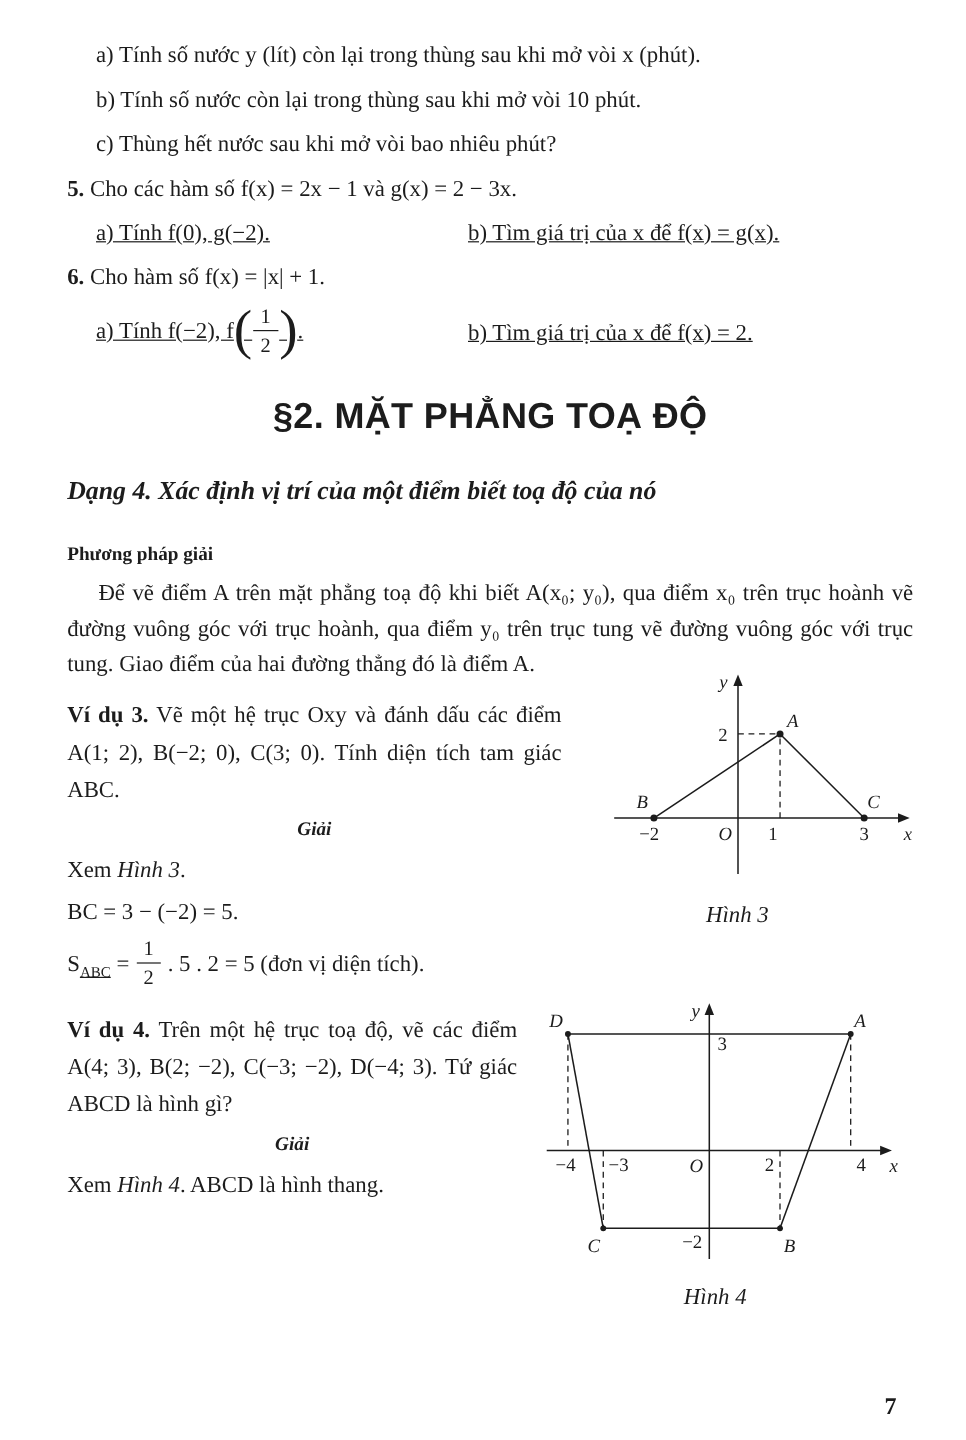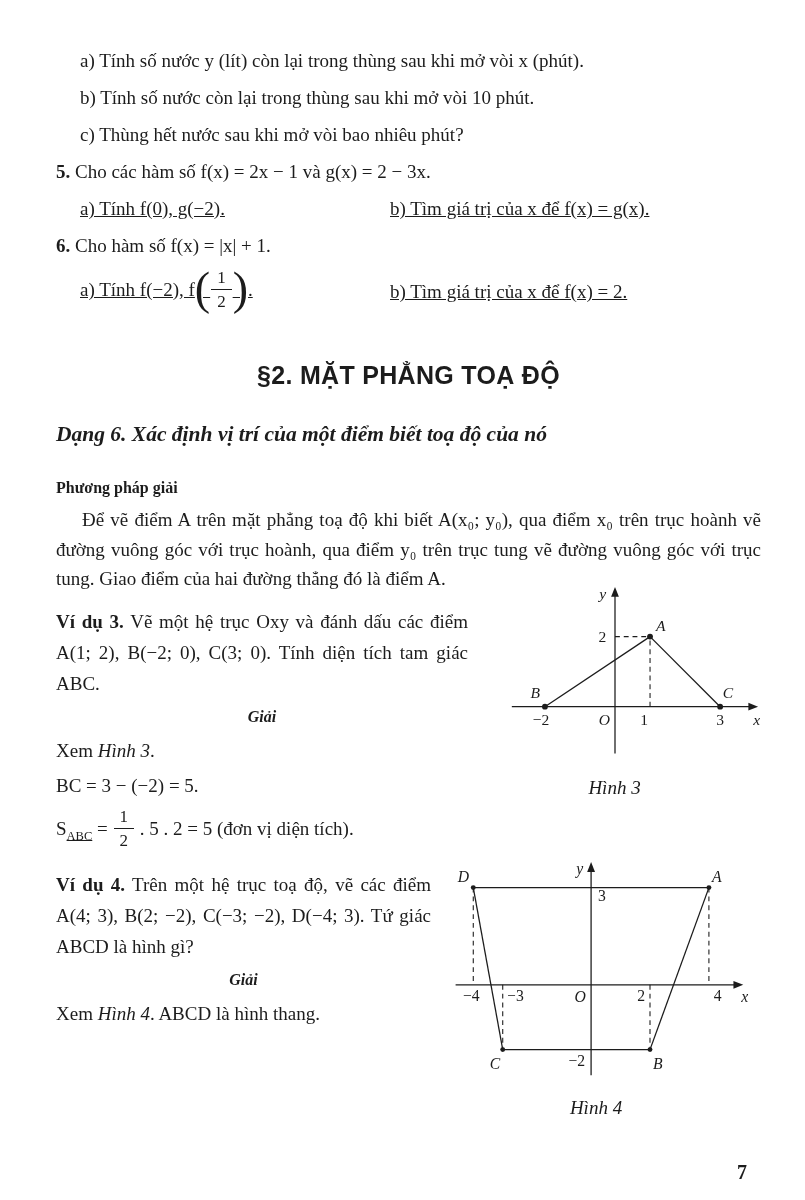--- a/index.html
+++ b/index.html
@@ -1,34 +1,34 @@
 <!DOCTYPE html>
 <html><head>
 <meta charset="utf-8">
 <style>
   html,body{margin:0;padding:0;}
   body{
     width:805px;height:1200px;background:#ffffff;color:#1c1c1c;
     font-family:"Liberation Serif","DejaVu Serif",serif;font-size:19px;
     position:relative;overflow:hidden;
   }
-  .page{padding:42px 44px 0 56px;}
+  .page{padding:28px 44px 0 56px;}
   .list-item{padding-left:24px;line-height:37px;}
   .num-item{line-height:37px;}
   .bold{font-weight:bold;}
   .ab-row{display:flex;align-items:center;padding-left:24px;line-height:37px;text-decoration:underline;}
   .ab-row .col-a{width:310px;flex:0 0 310px;}
   .ab-row .col-b{flex:1;}
   .frac-row{margin:6px 0 20px 0;}
   .frac{display:inline-block;vertical-align:middle;text-align:center;line-height:1;margin:0 1px;position:relative;top:-2px;}
   .frac .num{display:block;padding:1px 6px 3px;border-bottom:1.5px solid #1c1c1c;font-size:17px;}
   .frac .den{display:block;padding:3px 6px 1px;font-size:17px;}
   .bigparen{font-size:46px;font-weight:400;vertical-align:middle;line-height:0;position:relative;top:-3px;}
   .section-title{
-    text-align:center;font-weight:bold;font-size:25px;margin-top:48px;
+    text-align:center;font-weight:bold;font-size:30px;margin-top:32px;
     font-family:"Liberation Sans","DejaVu Sans",sans-serif;letter-spacing:0.3px;
   }
   .dang-title{font-weight:bold;font-style:italic;font-size:21.5px;margin-top:32px;}
   .method-label{font-weight:bold;font-size:16px;margin-top:32px;}
   .method-text{text-align:justify;text-indent:26px;line-height:29.5px;margin-top:8px;}
   .example-row{display:flex;margin-top:12px;}
   .ex3-left{width:412px;flex:0 0 412px;}
   .ex4-left{width:375px;flex:0 0 375px;}
   .ex-right{flex:1;display:flex;flex-direction:column;align-items:center;}
   .ex3-right{margin-top:-24px;}
@@ -70,21 +70,21 @@
   </div>
   <div class="ab-row frac-row">
     <span class="col-a">
       <span>a) Tính f(−2), f</span><span class="bigparen">(</span><span class="frac"><span class="num">1</span><span class="den">2</span></span><span class="bigparen">)</span><span>.</span>
     </span>
     <span class="col-b">b) Tìm giá trị của x để f(x) = 2.</span>
   </div>
 
   <div class="section-title">§2. MẶT PHẲNG TOẠ ĐỘ</div>
 
-  <div class="dang-title">Dạng 6. Xác định vị trí của một điểm biết toạ độ của nó</div>
+  <div class="dang-title">Dạng 4. Xác định vị trí của một điểm biết toạ độ của nó</div>
   <div class="method-label">Phương pháp giải</div>
   <div class="method-text">Để vẽ điểm A trên mặt phẳng toạ độ khi biết A(x₀; y₀), qua điểm x₀ trên trục hoành vẽ đường vuông góc với trục hoành, qua điểm y₀ trên trục tung vẽ đường vuông góc với trục tung. Giao điểm của hai đường thẳng đó là điểm A.</div>
 
   <div class="example-row">
     <div class="ex3-left">
       <p class="ex-body"><span class="bold">Ví dụ 3.</span><span> Vẽ một hệ trục Oxy và đánh dấu các điểm A(1; 2), B(−2; 0), C(3; 0). Tính diện tích tam giác ABC.</span></p>
       <div class="giai">Giải</div>
       <div class="sol-line"><span>Xem </span><span class="italic">Hình 3</span><span>.</span></div>
       <div class="sol-line">BC = 3 − (−2) = 5.</div>
       <div class="s-line">

